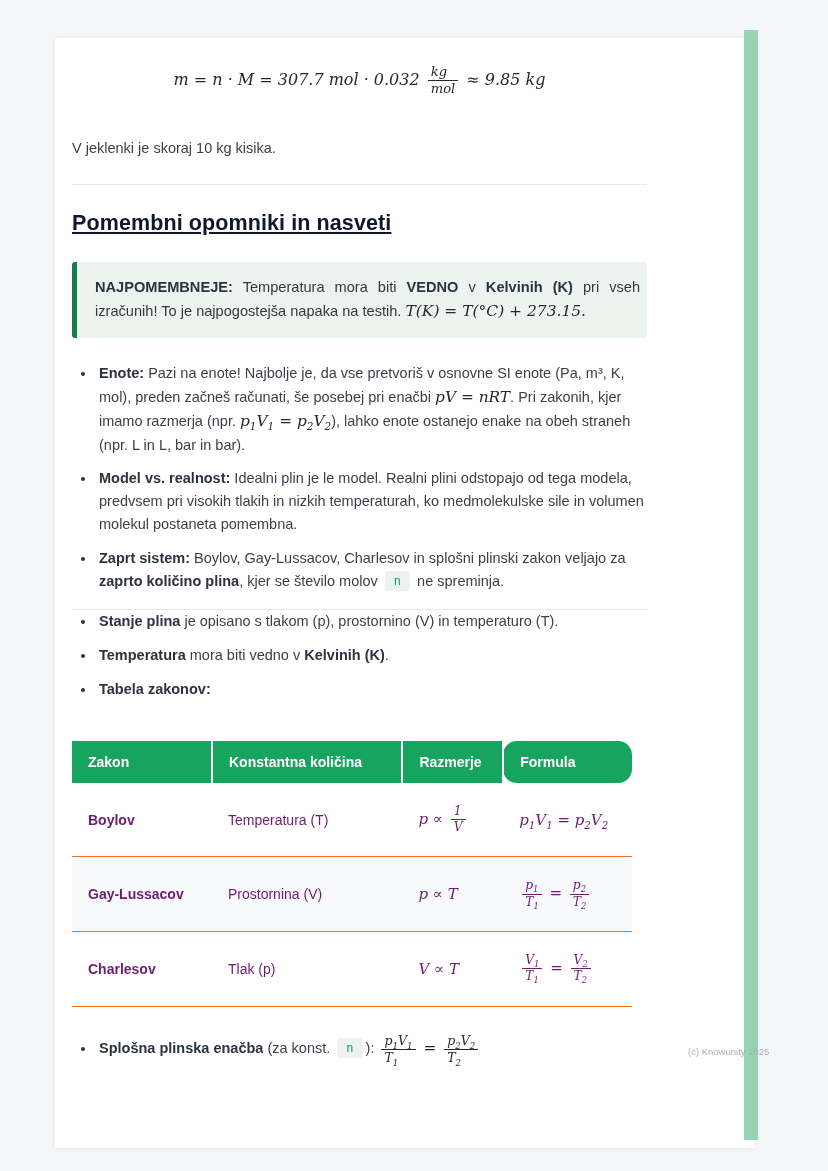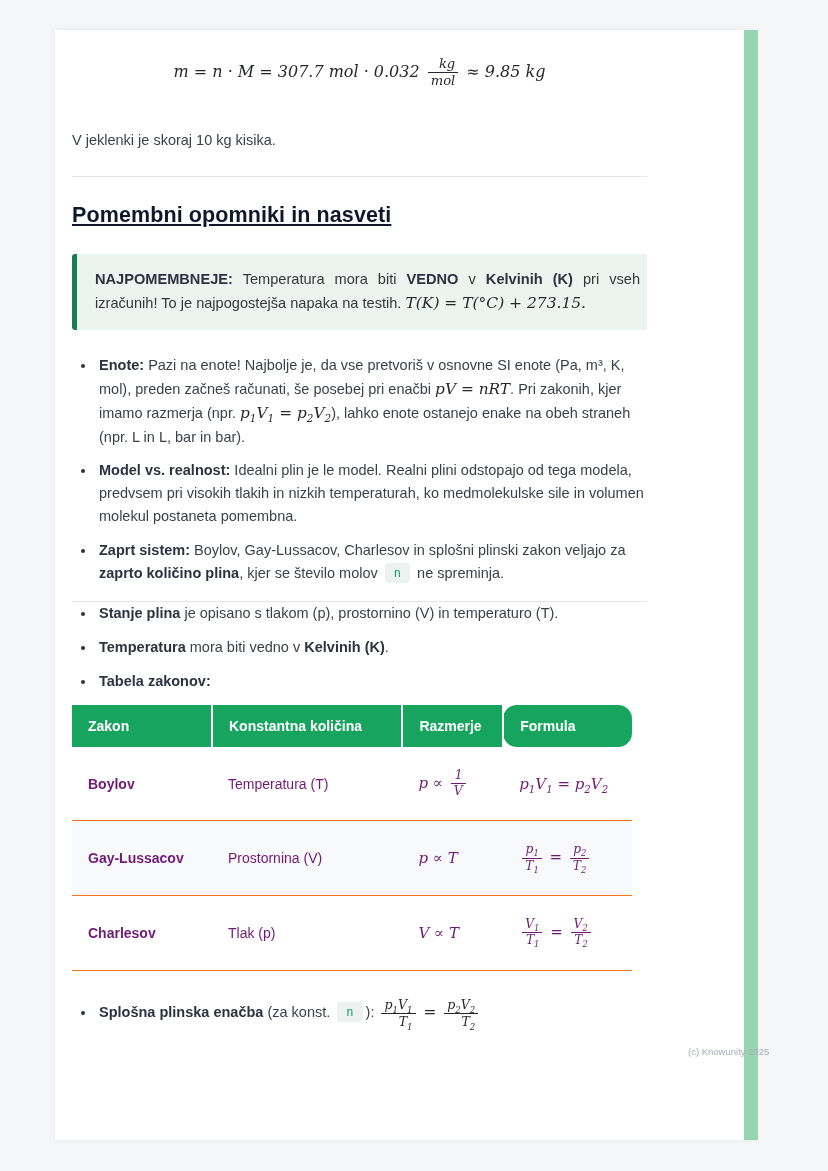--- a/index.html
+++ b/index.html
@@ -5,21 +5,21 @@
   * { box-sizing: border-box; }
   html, body { margin: 0; padding: 0; }
   body {
     width: 828px; height: 1171px;
     position: relative; overflow: hidden;
     background: #f5f6f7;
     font-family: "Liberation Sans", "DejaVu Sans", sans-serif;
     color: #3d4250;
   }
   .card {
-    position: absolute; left: 55px; top: 30px;
+    position: absolute; left: 55px; top: 38px;
     width: 700px; height: 1110px;
     background: #ffffff;
     box-shadow: 0 0 6px rgba(0,0,0,0.07);
   }
   .stripe {
     position: absolute; left: 744px; top: 30px;
     width: 14px; height: 1110px;
     background: #97d5b1;
     z-index: 2;
   }
@@ -68,30 +68,30 @@
     font-family: "DejaVu Sans Mono", "Liberation Mono", monospace;
     font-style: normal;
     font-size: 12px; line-height: 1.35;
     background: #edf2f0; color: #14a06d;
     border-radius: 4px; padding: 2px 9px; margin: 0 3px;
     transform: translateY(-1px);
   }
 
   .frac {
     display: inline-flex; flex-direction: column;
-    vertical-align: middle; text-align: right;
+    vertical-align: middle; text-align: left;
     margin: 0 3px; font-size: 0.82em; line-height: 1.25;
   }
   .frac .fnum { border-bottom: 1px solid currentColor; padding: 0 3px; }
   .frac .fden { padding: 0 3px; }
   sub { font-size: 0.68em; line-height: 0; }
 
   .laws-table {
     width: 560px; border-collapse: collapse;
-    margin: 12px 0 26px; font-size: 14px;
+    margin: 40px 0 26px; font-size: 14px;
   }
   .laws-table th {
     background: #17a45f; color: #ffffff;
     text-align: left; font-weight: 700;
     padding: 13px 16px;
     border-right: 2px solid #ffffff;
   }
   .laws-table th:last-child { border-right: none; border-radius: 14px; }
   .laws-table col.c1 { width: 25%; }
   .laws-table col.c2 { width: 34%; }

